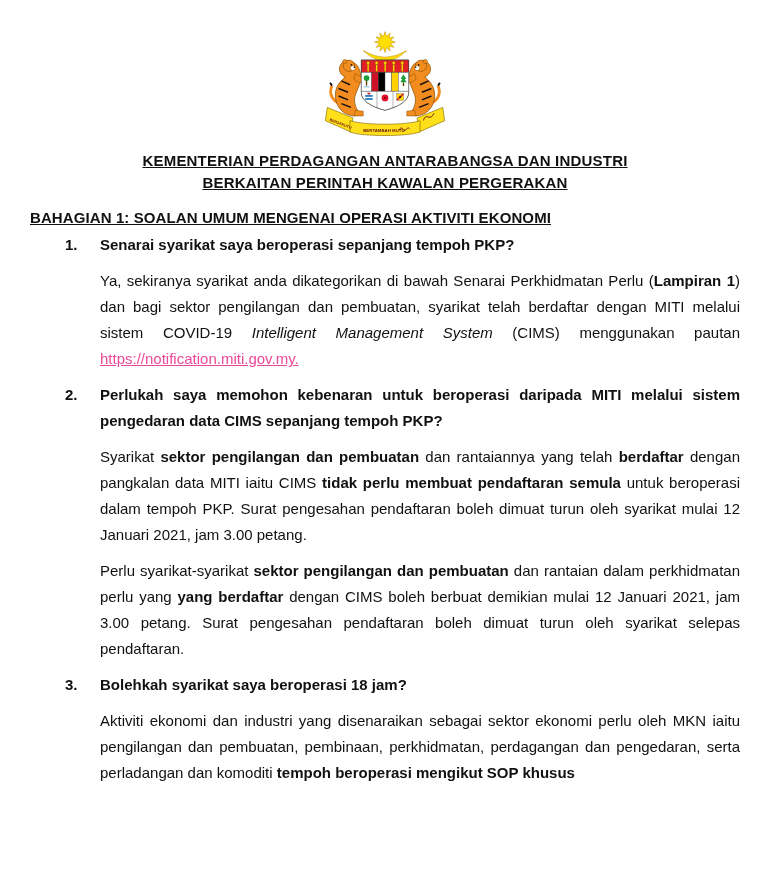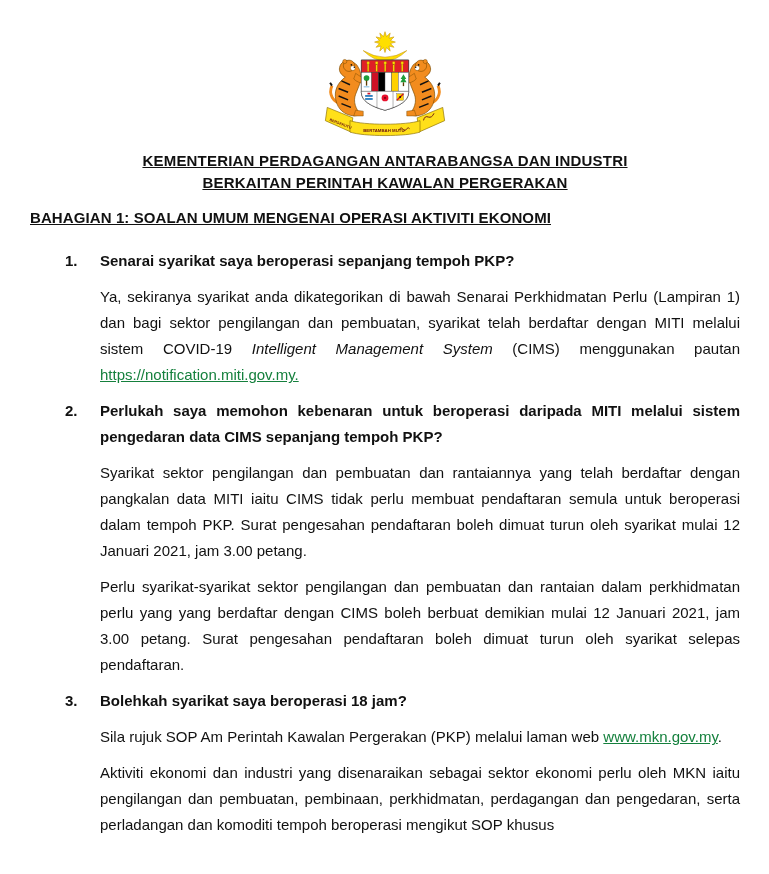--- a/index.html
+++ b/index.html
@@ -23,44 +23,44 @@
     line-height:22px;
     margin-bottom:14px;
     letter-spacing:.2px;
   }
   .title-line { text-decoration:underline; }
 
   .section-heading {
     font-size:15px; font-weight:bold;
     line-height:20px;
     text-decoration:underline;
-    margin-bottom:20px;
+    margin-bottom:4px;
     letter-spacing:.1px;
   }
 
   .faq-item { }
   .faq-question {
     display:flex;
     margin:0 0 10px 35px;
     font-size:15px; font-weight:bold;
     line-height:26px;
   }
   .q-num { flex:0 0 35px; }
   .q-text { flex:1 1 auto; text-align:justify; }
 
   .faq-answer {
     margin:0 0 10px 70px;
     font-size:15px;
     line-height:26px;
     text-align:justify;
   }
-  .faq-answer .b { font-weight:normal; }
+  .faq-answer .b { font-weight:bold; }
   .faq-answer .i { font-style:italic; }
   .faq-answer a {
-    color:#15803d;
+    color:#ec4899;
     text-decoration:underline;
     cursor:pointer;
   }
 </style>
 </head>
 <body>
 
 <div class="page">
 
   <div class="crest">
@@ -177,18 +177,17 @@
           <span class="q-text">Perlukah saya memohon kebenaran untuk beroperasi daripada MITI melalui sistem pengedaran data CIMS sepanjang tempoh PKP?</span>
         </div>
         <div class="faq-answer"><span>Syarikat </span><span class="b">sektor pengilangan dan pembuatan</span><span> dan rantaiannya yang telah </span><span class="b">berdaftar</span><span> dengan pangkalan data MITI iaitu CIMS </span><span class="b">tidak perlu membuat pendaftaran semula</span><span> untuk beroperasi dalam tempoh PKP. Surat pengesahan pendaftaran boleh dimuat turun oleh syarikat mulai 12 Januari 2021, jam 3.00 petang.</span></div>
         <div class="faq-answer"><span>Perlu syarikat-syarikat </span><span class="b">sektor pengilangan dan pembuatan</span><span> dan rantaian dalam perkhidmatan perlu yang </span><span class="b">yang berdaftar</span><span> dengan CIMS boleh berbuat demikian mulai 12 Januari 2021, jam 3.00 petang. Surat pengesahan pendaftaran boleh dimuat turun oleh syarikat selepas pendaftaran.</span></div>
       </div>
       <div class="faq-item">
         <div class="faq-question">
           <span class="q-num">3.</span>
           <span class="q-text">Bolehkah syarikat saya beroperasi 18 jam?</span>
         </div>
-        <div class="faq-answer"><span>Sila rujuk SOP Am Perintah Kawalan Pergerakan (PKP) melalui laman web </span><a href="#">www.mkn.gov.my</a><span>.</span></div>
         <div class="faq-answer"><span>Aktiviti ekonomi dan industri yang disenaraikan sebagai sektor ekonomi perlu oleh MKN iaitu pengilangan dan pembuatan, pembinaan, perkhidmatan, perdagangan dan pengedaran, serta perladangan dan komoditi </span><span class="b">tempoh beroperasi mengikut SOP khusus</span></div>
       </div>
     </div>
 
 </div>
 
 </body></html>

